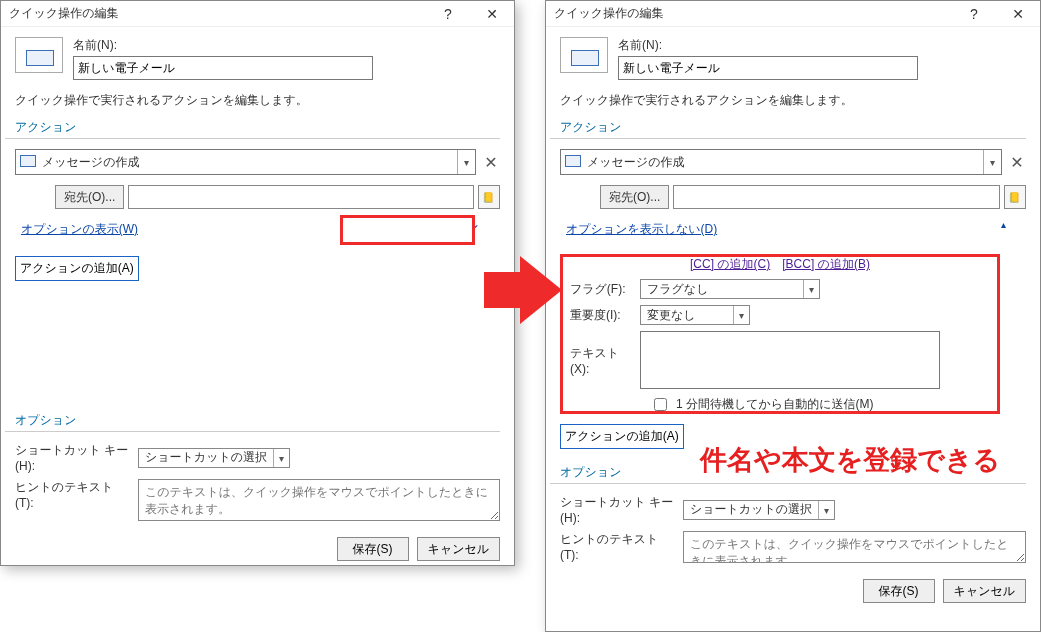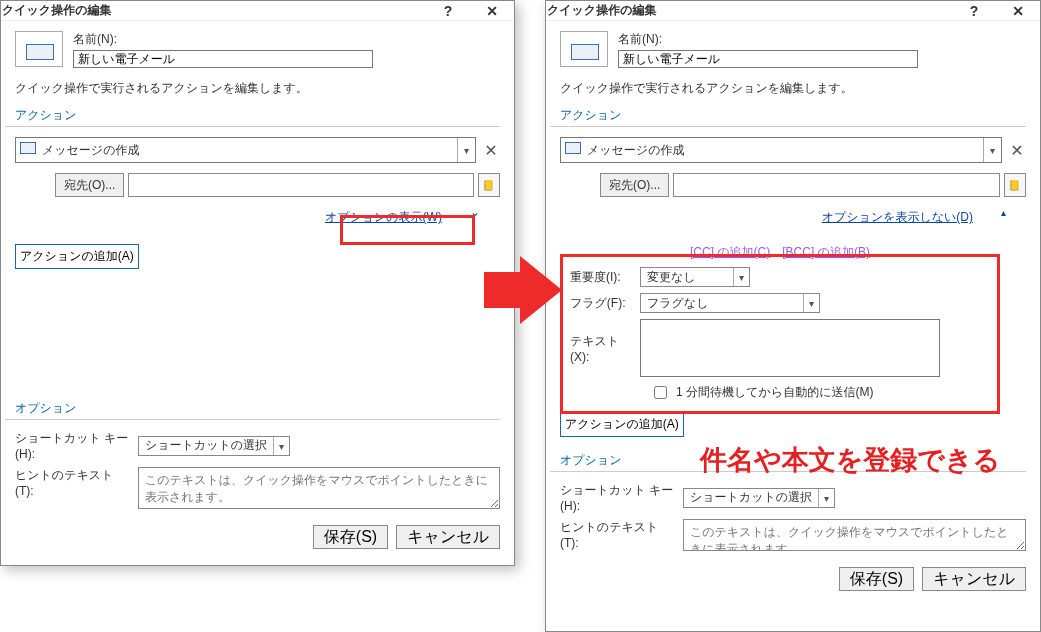--- a/index.html
+++ b/index.html
@@ -15,27 +15,26 @@
   }
   .dialog {
     position: absolute;
     border: 1px solid #888;
     background: #fff;
     box-shadow: 4px 4px 12px rgba(0,0,0,0.25);
   }
   .dlg-left { left: 0; top: 0; width: 515px; height: 566px; }
   .dlg-right { left: 545px; top: 0; width: 496px; height: 632px; }
   .titlebar {
-    height: 20px;
+    height: 26px;
     display: flex;
     align-items: center;
-    padding-left: 1px;
+    padding-left: 8px;
     background: #fff;
     border-bottom: 1px solid #eee;
-    font-weight: bold;
   }
   .title { flex: 1; }
   .tb-btn {
     width: 44px; height: 30px;
     display: flex; align-items: center; justify-content: center;
     font-size: 14px;
     color: #333;
     cursor: pointer;
   }
   .inner { padding: 10px 14px 0 14px; }
@@ -47,76 +46,76 @@
     position: relative;
   }
   .mail-icon::after {
     content: ""; position: absolute;
     left: 10px; top: 12px; width: 26px; height: 14px;
     border: 1px solid #3a6fb5; background: #eaf1fb;
   }
   .name-area { flex: 1; }
   .lbl-name { margin-bottom: 2px; }
   .name-input {
-    width: 300px; height: 18px;
+    width: 300px; height: 24px;
     border: 1px solid #777;
     padding: 0 4px; font-size: 12px;
   }
   .desc { margin: 0 0 10px 0; }
   .group-label { color: #0369a1; margin-top: 1px; }
   .group-hr { border: none; border-top: 1px solid #ccc; margin: 2px 0 10px -10px; }
   .action-row { display: flex; align-items: center; gap: 6px; margin-bottom: 10px; }
   .action-select {
     flex: 1; height: 26px; border: 1px solid #777;
     display: flex; align-items: center; justify-content: space-between;
     padding-left: 4px; background: #fff; cursor: pointer;
   }
-  .sel-left { display: flex; gap: 6px; }
+  .sel-left { display: flex; align-items: center; gap: 6px; }
   .drop-btn { width: 18px; height: 24px; border-left: 1px solid #aaa; display:flex;align-items:center;justify-content:center; }
   .x-btn { font-size: 16px; width: 18px; text-align: center; cursor: pointer; color: #555; }
   .to-row { display: flex; align-items: center; margin-left: 40px; gap: 4px; margin-bottom: 8px; }
   .to-btn {
     height: 24px; padding: 0 8px; border: 1px solid #888;
     background: #efefef; cursor: pointer;
     display:flex;align-items:center;
   }
   .to-input {
     flex: 1; height: 24px; border: 1px solid #888; padding: 0 4px;
   }
   .ab-icon {
     width: 22px; height: 24px; border: 1px solid #888; background: #f6f6f6;
     display:flex;align-items:center;justify-content:center; font-size:10px;
   }
-  .opt-link-row { display:flex; justify-content:flex-end; padding-right: 20px; margin-bottom: 14px; gap: 16px; }
+  .opt-link-row { display:flex; justify-content:space-between; padding-right: 20px; margin-bottom: 14px; }
   .opt-link { color: #0a46a8; text-decoration: underline; cursor:pointer; padding: 4px 6px;}
   .chev { margin-left: 6px; color:#0a46a8; }
   .add-action-btn {
     border: 1px solid #1a63c6; background: #fff; color: #000;
     padding: 3px 4px; cursor:pointer; font-size:12px;
   }
   .opt-row { display:flex; align-items:center; gap:8px; margin-bottom:6px; }
   .opt-lbl { width: 115px; }
   .sel-small { border:1px solid #888; height:20px; display:flex; align-items:center; }
   .sel-small .sval { padding:0 6px; }
   .sel-small .dd { width:16px; height:18px; border-left:1px solid #aaa; display:flex;align-items:center;justify-content:center; }
   .hint-input {
     flex:1; height:42px; border:1px solid #888; color:#888; padding:4px 6px; font-size:12px;
   }
   .footer {
     display:flex; justify-content:flex-end; gap:8px;
     padding: 10px 14px 12px 14px;
   }
   .btn {
     min-width: 72px; height:24px; border:1px solid #888; background:#efefef;
-    cursor:pointer; padding:0 10px; font-size:16px;
+    cursor:pointer; padding:0 10px; font-size:12px;
   }
   .spacer-flex { flex:1; }
   
   .ccbcc-row { display:flex; gap:12px; margin-left:130px; margin-bottom:4px;}
-  .link { color:#8b5cf6; text-decoration:underline; cursor:pointer; }
+  .link { color:#4c1d95; text-decoration:underline; cursor:pointer; }
   .detail-row { display:flex; align-items:center; gap:10px; margin:6px 0 6px 10px; }
   .det-lbl { width: 60px; }
   .txt-input { flex:1; height:20px; border:1px solid #777; max-width:300px;}
   .txt-area { flex:1; height:58px; border:1px solid #777; resize:none; max-width:300px; }
   .chk-row { margin-left:90px; display:flex; align-items:center; gap:6px; color:#333; }
   .red-box { position:absolute; border:3px solid #ef2a2a; pointer-events:none; }
   .red-box.link1 { left:340px; top:215px; width:135px; height:30px; }
   .red-box.detail { left:560px; top:254px; width:440px; height:160px; }
   .red-text {
     position:absolute; left:700px; top:442px;
@@ -238,33 +237,33 @@
     </div>
     <div class="opt-link-row">
       <span class="opt-link">オプションを表示しない(D)</span>
       <span class="chevron-up" style="margin-left:6px"></span>
     </div>
     <div class="ccbcc-row">
       <span class="link">[CC] の追加(C)</span>
       <span class="link">[BCC] の追加(B)</span>
     </div>
     <div class="detail-row">
+      <span class="det-lbl">フラグ(F):</span>
+      <div class="sel-small" style="width:180px">
+        <span class="sval">フラグなし</span>
+        <span class="spacer-flex"></span>
+        <span class="dd">
+            <span class="chevron"></span>
+          </span>
+      </div>
+    </div>
+    <div class="detail-row">
       <span class="det-lbl">重要度(I):</span>
       <div class="sel-small" style="width:110px">
         <span class="sval">変更なし</span>
-        <span class="spacer-flex"></span>
-        <span class="dd">
-            <span class="chevron"></span>
-          </span>
-      </div>
-    </div>
-    <div class="detail-row">
-      <span class="det-lbl">フラグ(F):</span>
-      <div class="sel-small" style="width:180px">
-        <span class="sval">フラグなし</span>
         <span class="spacer-flex"></span>
         <span class="dd">
             <span class="chevron"></span>
           </span>
       </div>
     </div>
     <div class="detail-row" style="align-items:center">
       <span class="det-lbl">テキスト(X):</span>
       <textarea class="txt-area" style=""></textarea>
     </div>

